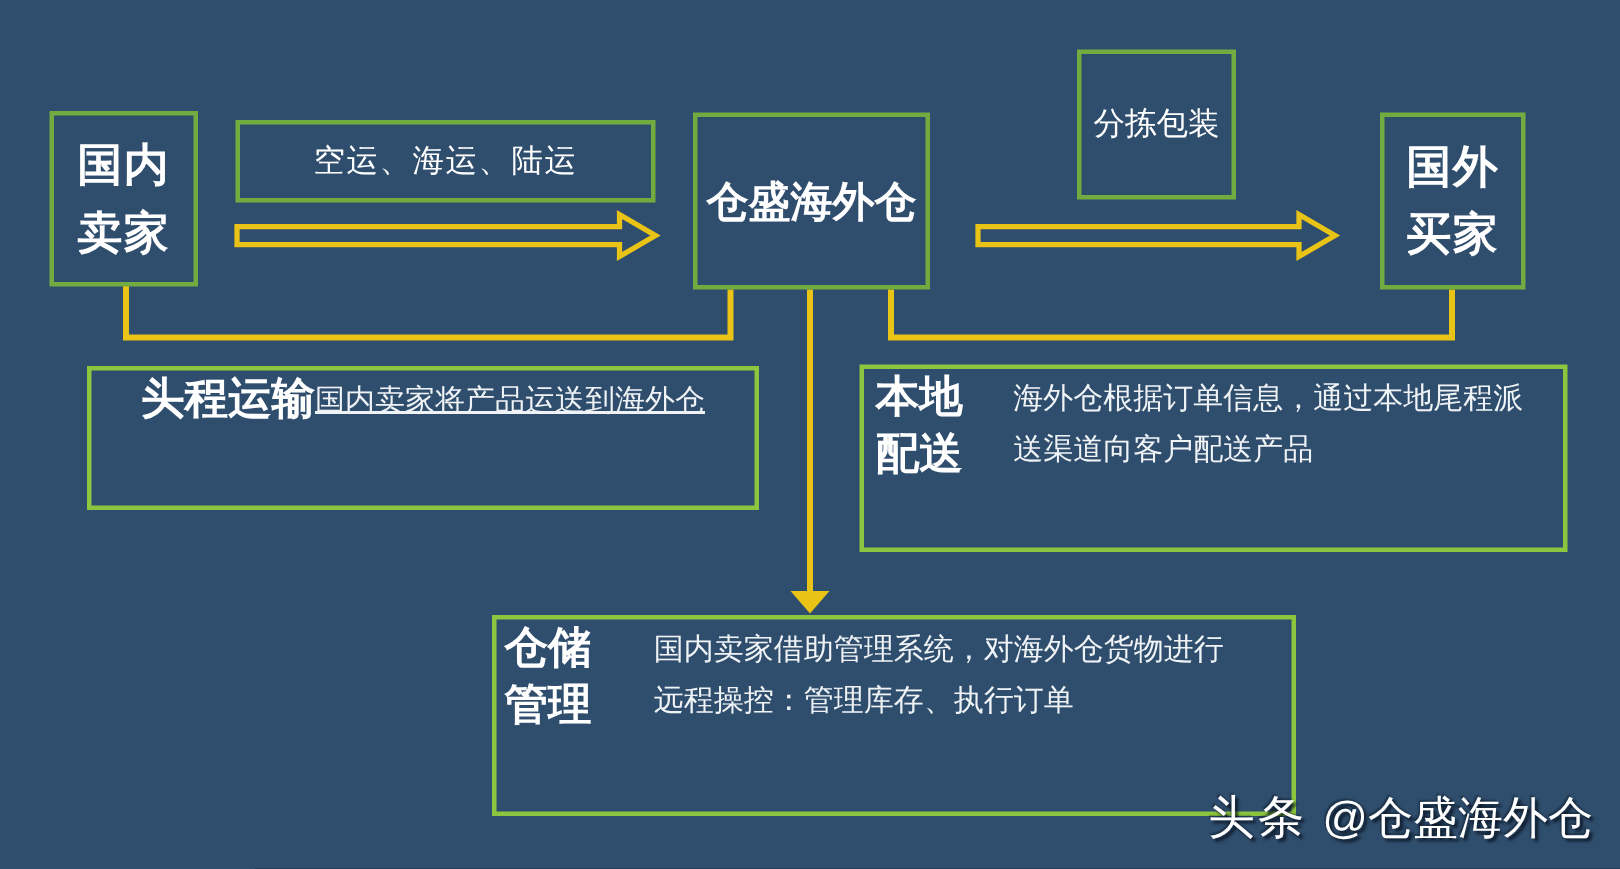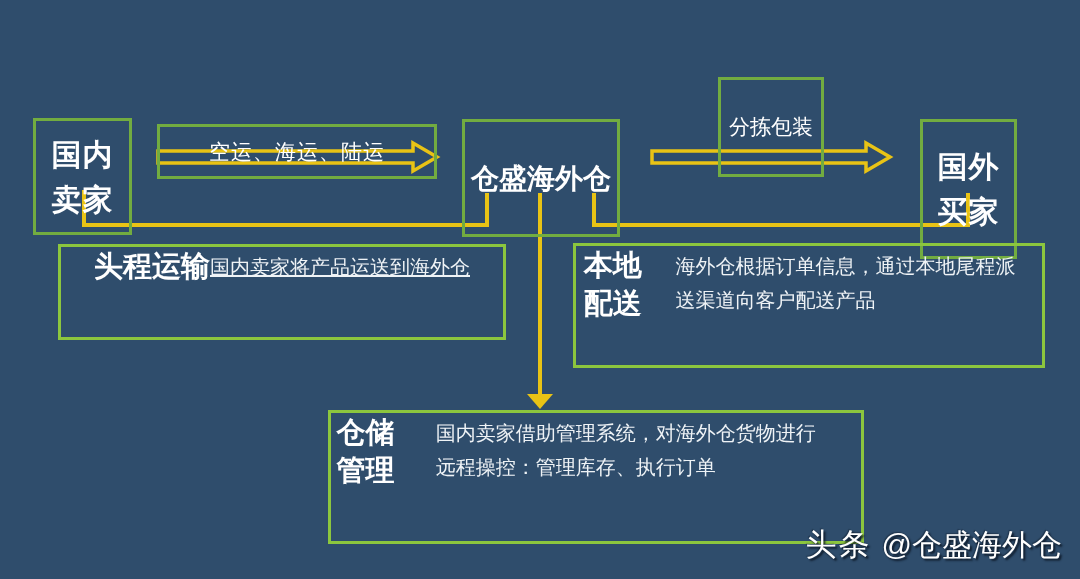--- a/index.html
+++ b/index.html
@@ -42,32 +42,31 @@
 
   .node-box {
     position: absolute;
     border: 3px solid var(--node-border);
     display: flex;
     flex-direction: column;
     align-items: center;
     justify-content: center;
     color: var(--text);
     text-align: center;
-    margin-top: 44px;
   }
   .node-line {
     font-size: 30px;
     font-weight: bold;
     line-height: 45px;
     letter-spacing: 1px;
   }
   #node-domestic-seller { left: 33px; top: 74px; width: 99px; height: 117px; }
   #node-overseas-warehouse { left: 462px; top: 75px; width: 158px; height: 118px; }
   #node-overseas-warehouse .node-line { font-size: 28px; letter-spacing: 0; }
-  #node-foreign-buyer { left: 920px; top: 75px; width: 97px; height: 140px; text-align: center; }
+  #node-foreign-buyer { left: 920px; top: 75px; width: 97px; height: 118px; text-align: center; }
 
   #box-transport-modes { left: 157px; top: 80px; width: 280px; height: 55px; }
   #box-transport-modes .small-label { font-size: 21px; font-weight: normal; letter-spacing: 1px; }
   #box-sorting { left: 718px; top: 33px; width: 106px; height: 100px; }
   .small-label {
     color: var(--text);
     font-size: 21px;
     line-height: 32px;
     font-weight: normal;
   }

